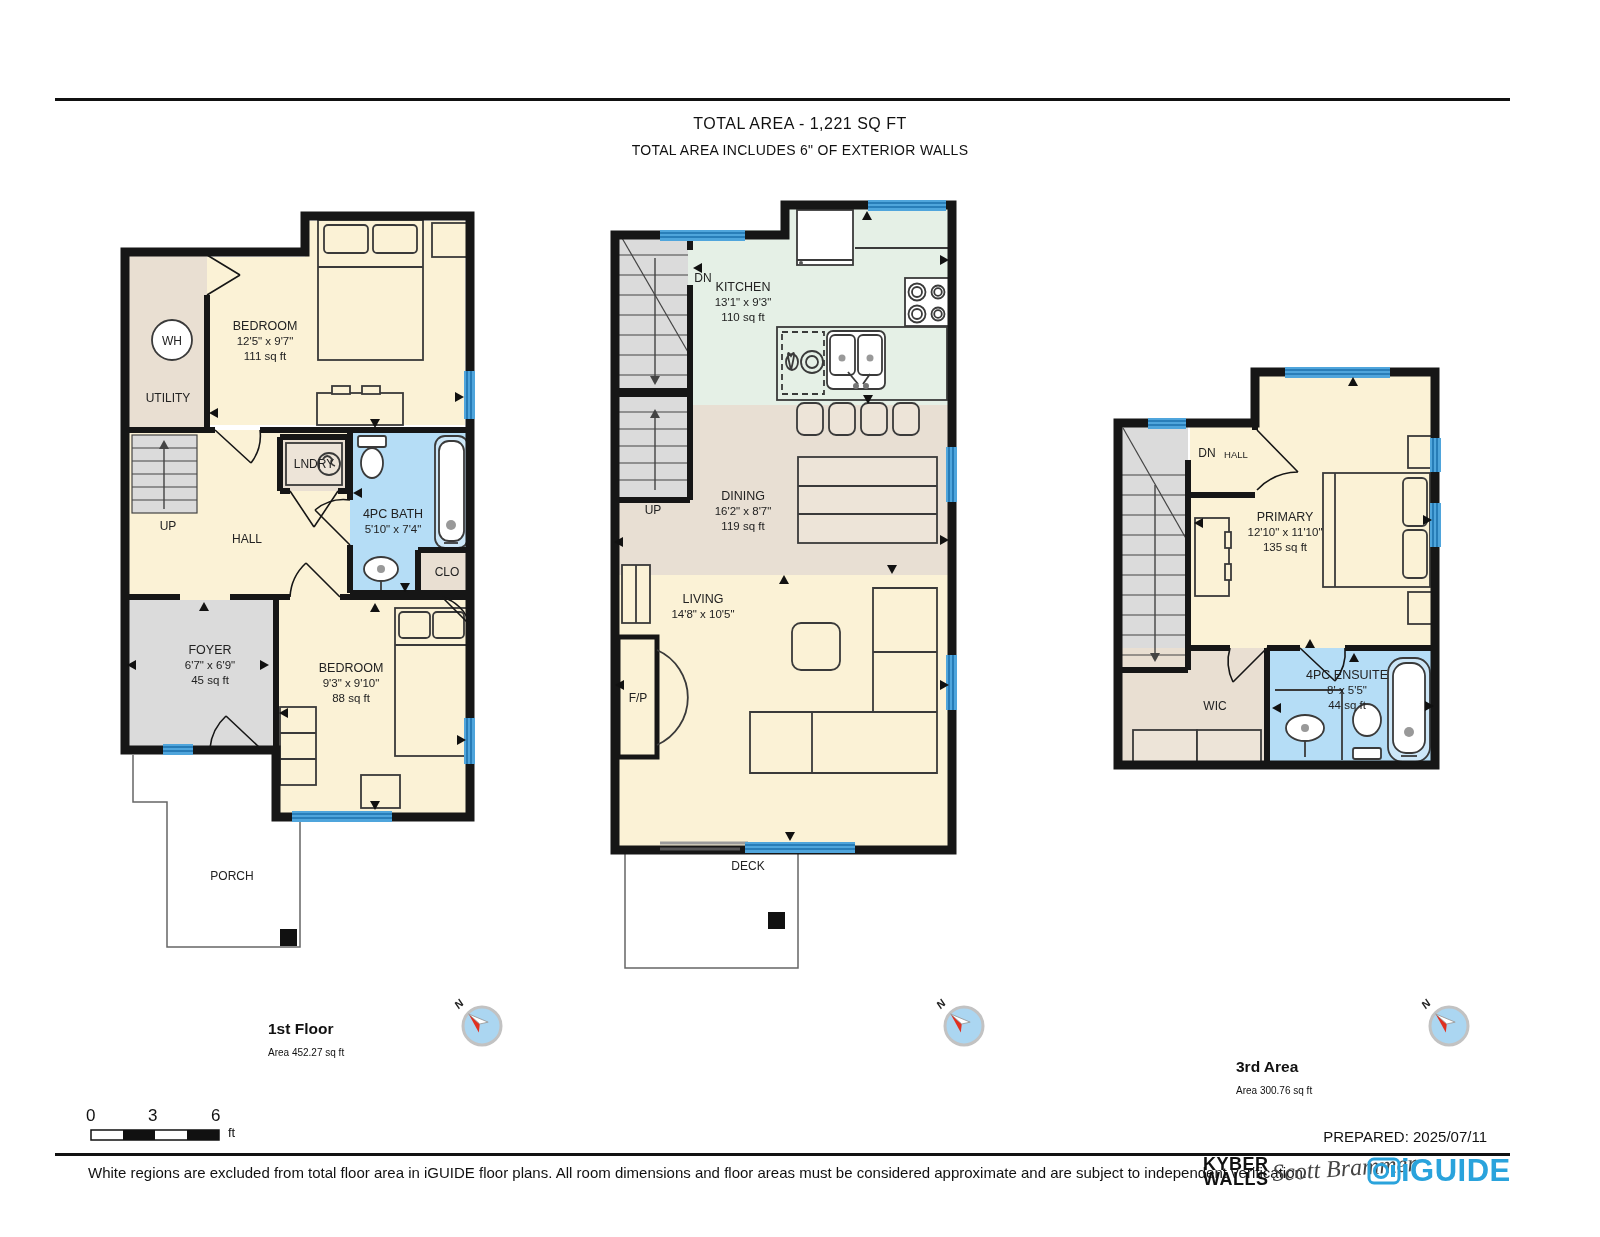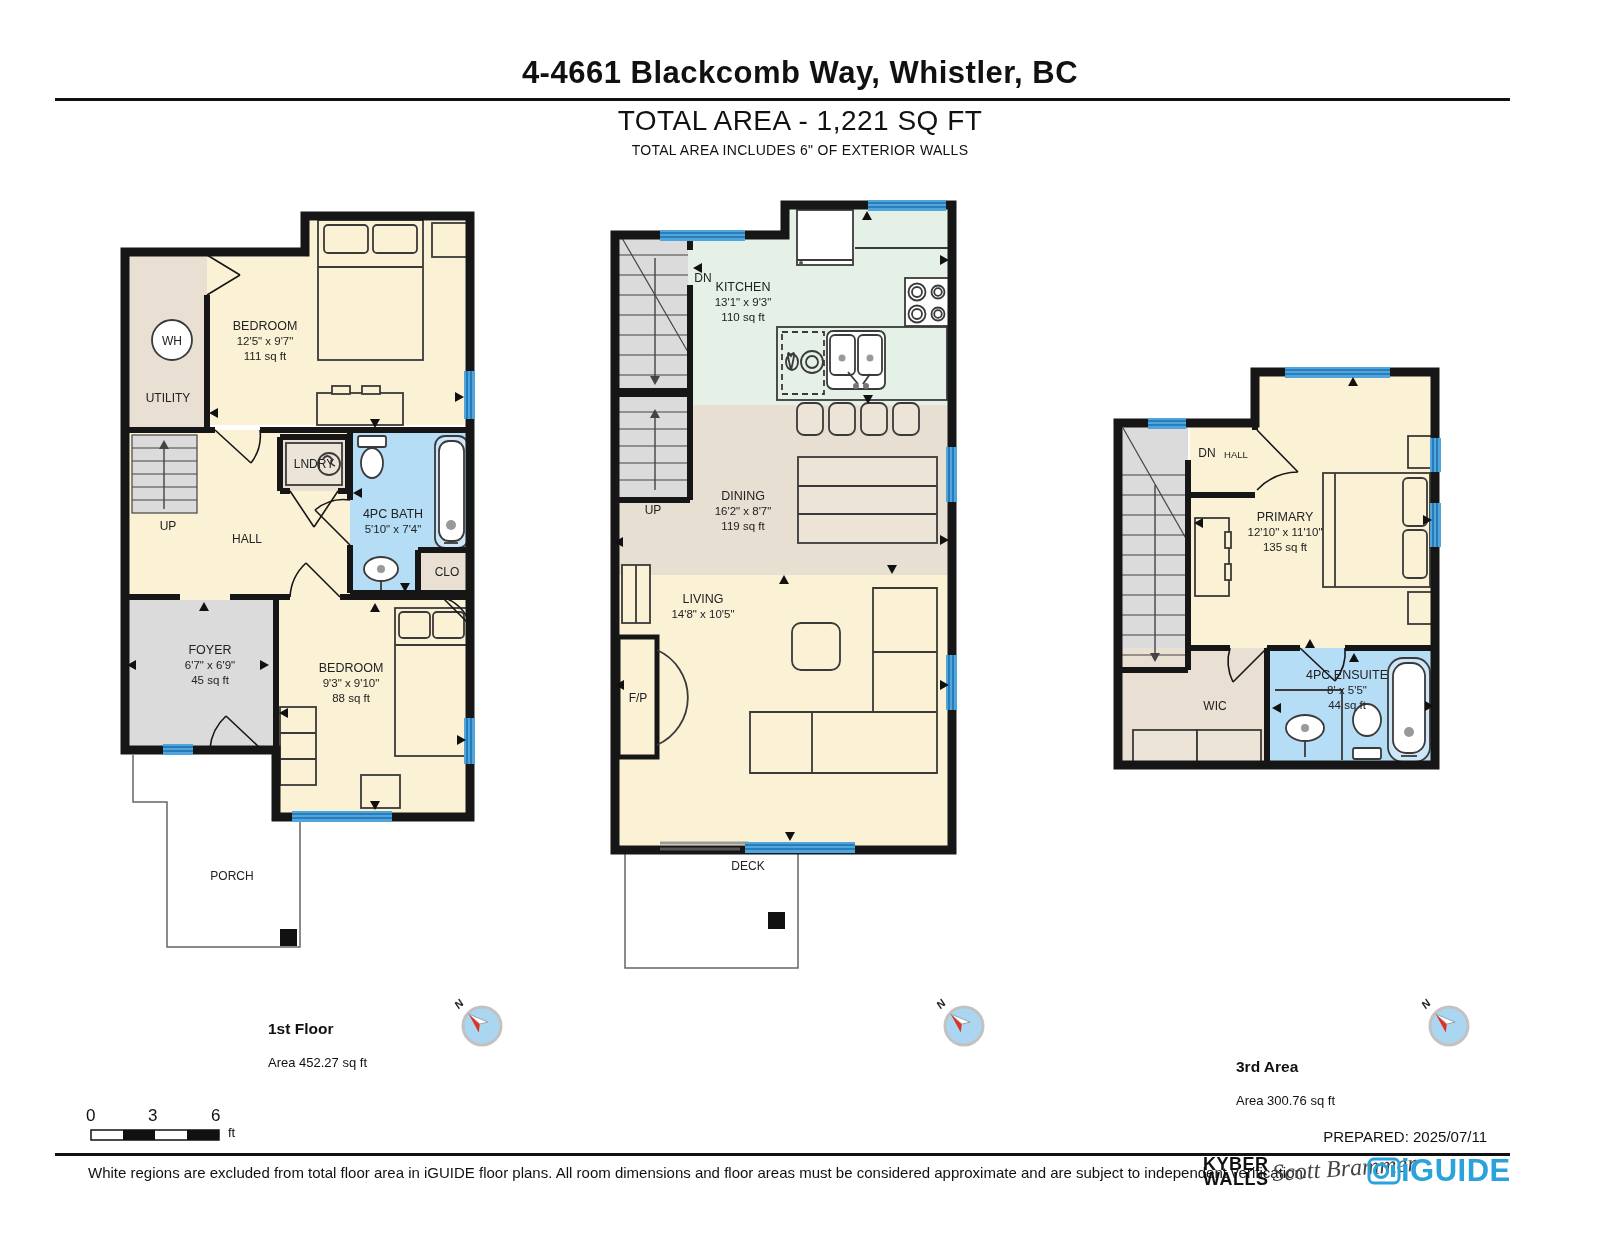--- a/index.html
+++ b/index.html
@@ -2,26 +2,26 @@
 <html><head>
 <meta charset="utf-8">
 <style>
   html,body{margin:0;padding:0;background:#fff;}
   #canvas{position:relative;width:1600px;height:1237px;background:#fff;overflow:hidden;
           font-family:"Liberation Sans", sans-serif;color:#111;}
   .abs{position:absolute;}
   
   .title{left:0;top:55px;width:1600px;text-align:center;font-size:31px;font-weight:bold;letter-spacing:.5px;}
   .rule{left:55px;top:98px;width:1455px;height:3px;background:#111;}
-  .tarea{left:0;top:105px;width:1600px;text-align:center;font-size:28px;letter-spacing:.5px;}
+  .tarea{left:0;top:115px;width:1600px;text-align:center;font-size:16px;letter-spacing:.5px;}
   .tnote{left:0;top:142px;width:1600px;text-align:center;font-size:14px;letter-spacing:.3px;}
   
   .cap{width:240px;}
   .cap .c1{font-size:15.5px;font-weight:bold;}
-  .cap .c2{font-size:13px;margin-top:17px;}
+  .cap .c2{font-size:10px;margin-top:9px;}
   
   .sb-num{font-size:17px;}
   .sb-ft{font-size:13px;}
   
   .prepared{right:113px;top:1128px;font-size:15px;}
   .frule{left:55px;top:1153px;width:1455px;height:2.5px;background:#111;}
   .disclaimer{left:60px;top:1164px;font-size:15px;margin-left:28px;}
   .kyber{left:1203px;top:1157px;font-size:18px;font-weight:800;line-height:15px;letter-spacing:.5px;}
   .sig{left:1272px;top:1155px;font-family:"Liberation Serif",serif;font-style:italic;font-size:24px;color:#444;transform:rotate(-4deg);}
   .iguide{left:1367px;top:1153px;display:flex;align-items:center;gap:0;}
@@ -45,21 +45,20 @@
   .winb{fill:#4FA5DC;}
   .winl{stroke:#1D72AE;stroke-width:1.6;}
   .mark{fill:#111;}
   .outline{fill:#fff;stroke:#666;stroke-width:1.5;}
 </style>
 </head>
 <body>
 
 <div id="canvas">
 
-  <div class="abs title">4-4661 Blackcomb Way, Whistler, BC</div>
   <div class="abs rule"></div>
   <div class="abs tarea">TOTAL AREA - 1,221 SQ FT</div>
   <div class="abs tnote">TOTAL AREA INCLUDES 6" OF EXTERIOR WALLS</div>
 
   <svg class="abs" style="left:110px;top:195px" width="400" height="770" viewBox="0 0 400 770">
 
     <g>
       <path class="outline" d="M23,560 V607 H57 V752 H190 V625" fill="none"></path>
       <rect x="170" y="734" width="17" height="17" fill="#111"></rect>
       <text class="small" x="122" y="685">PORCH</text>

